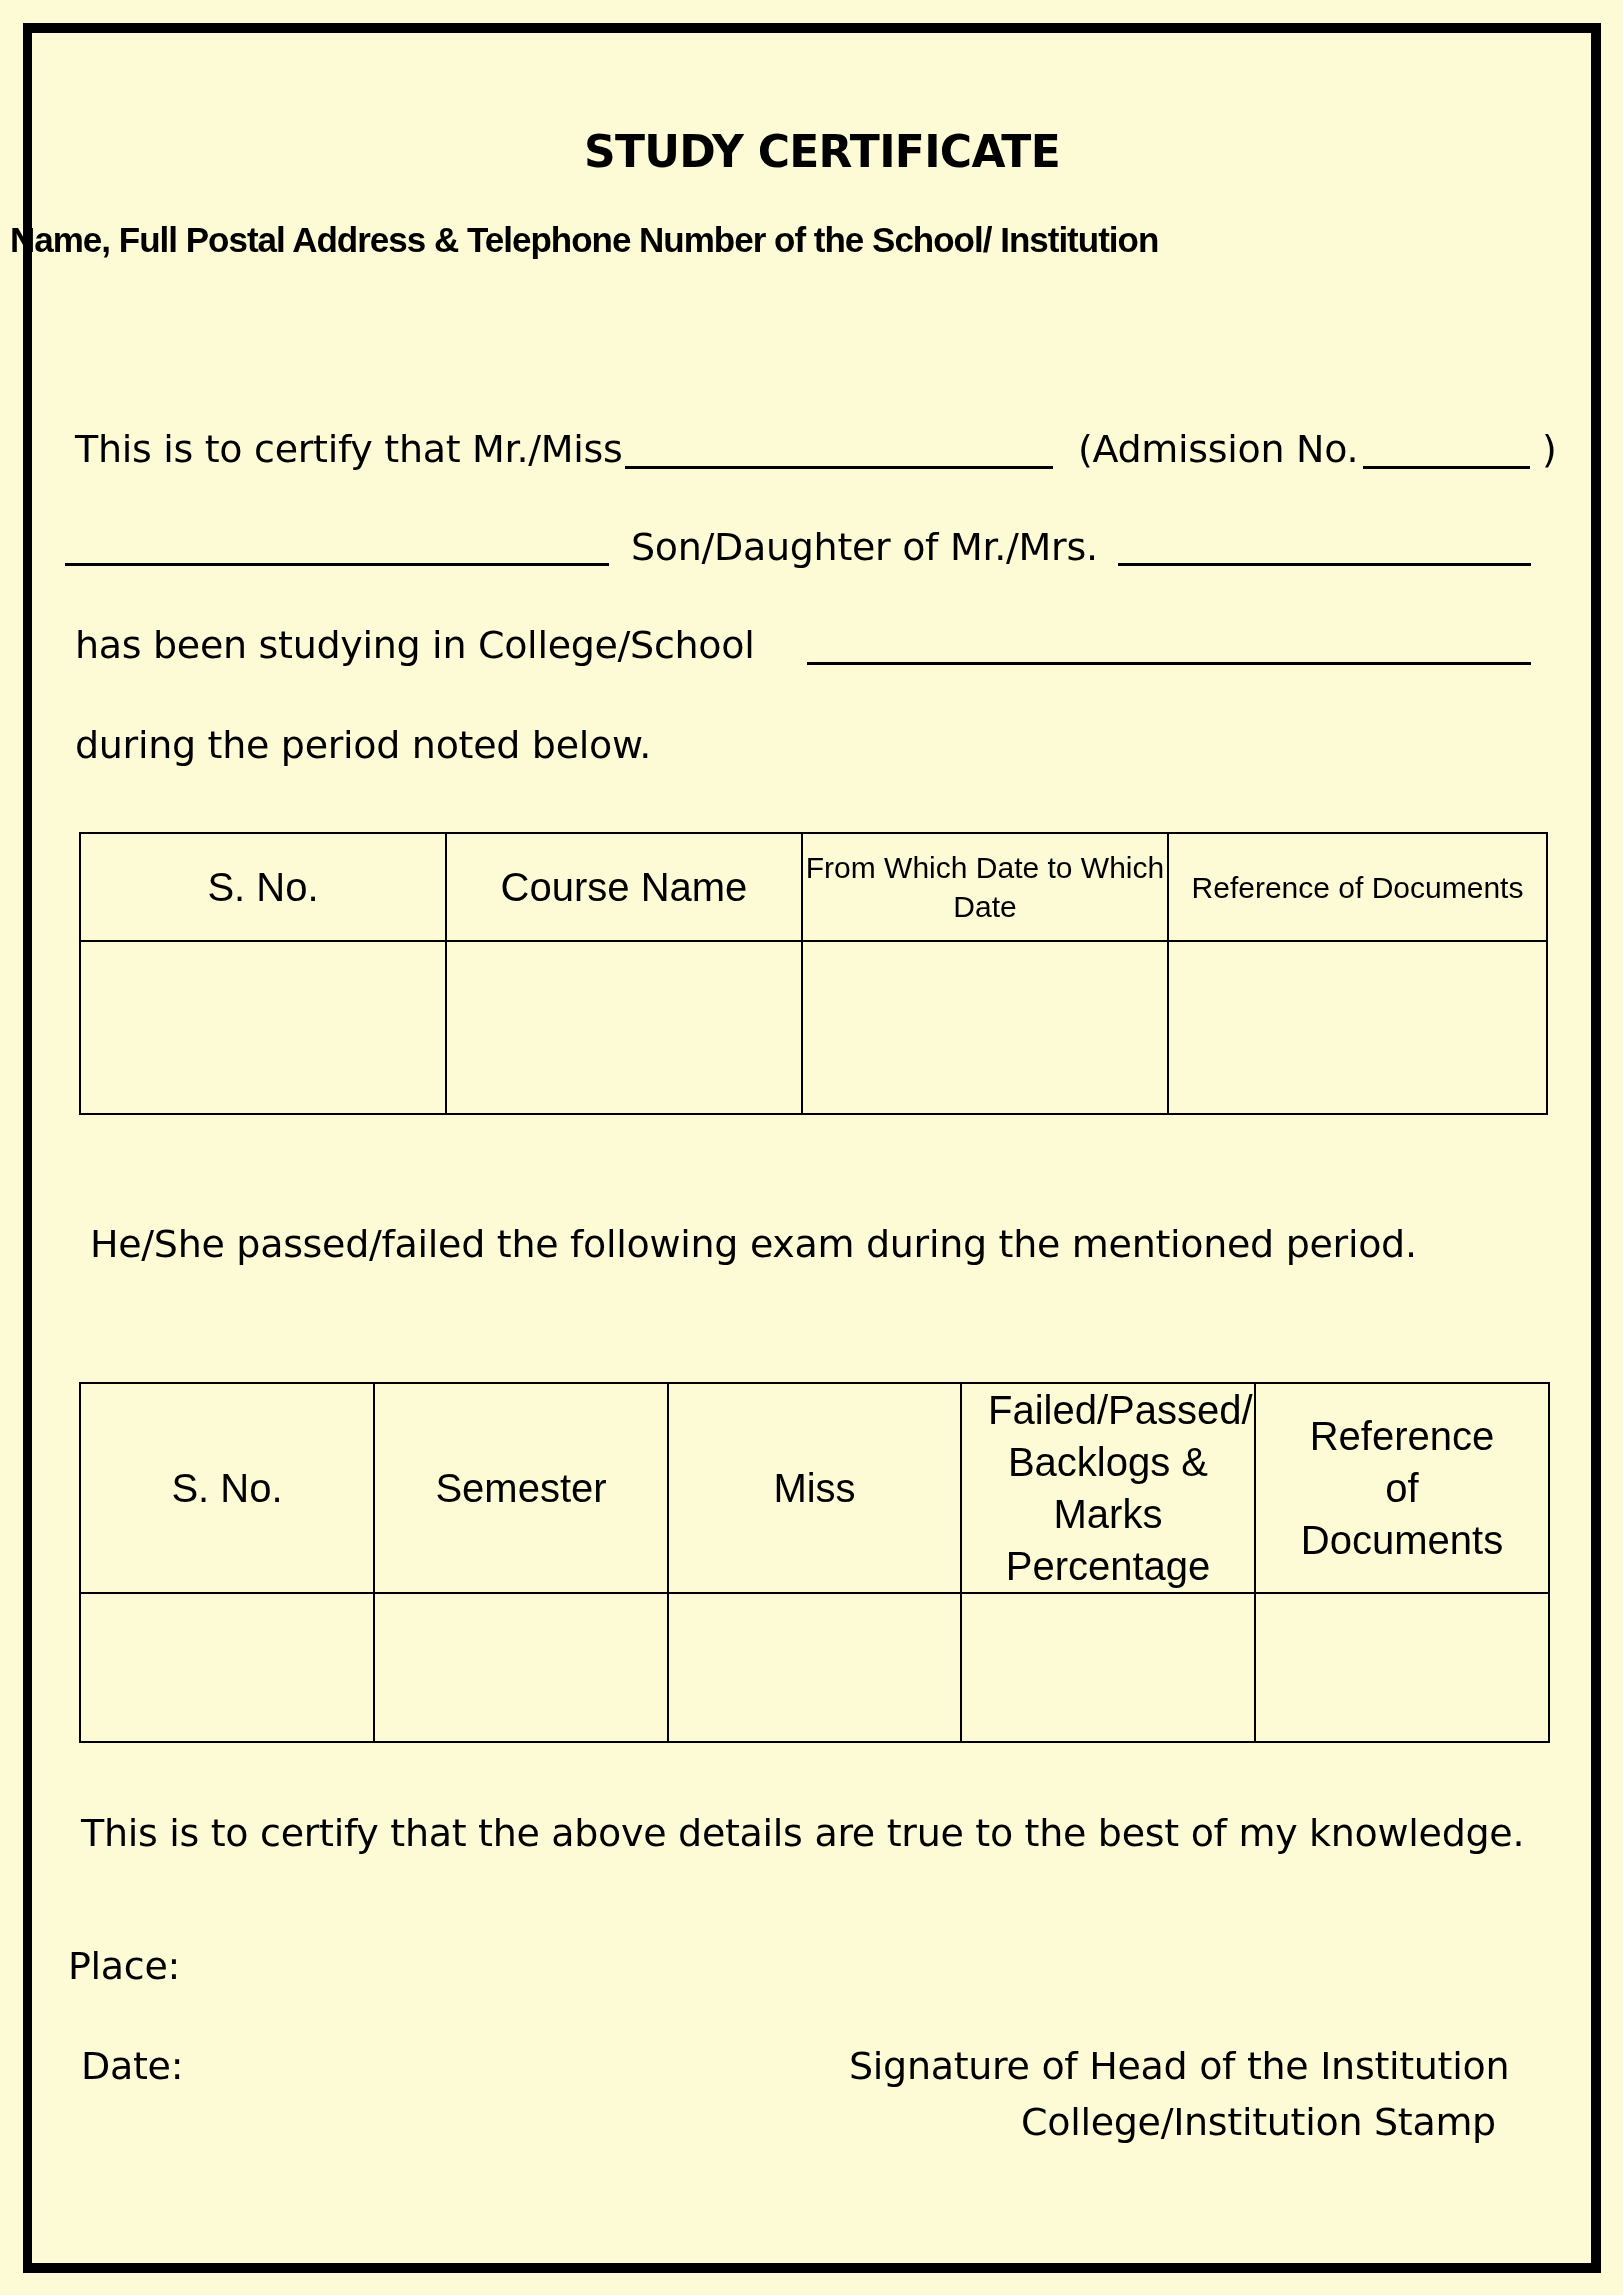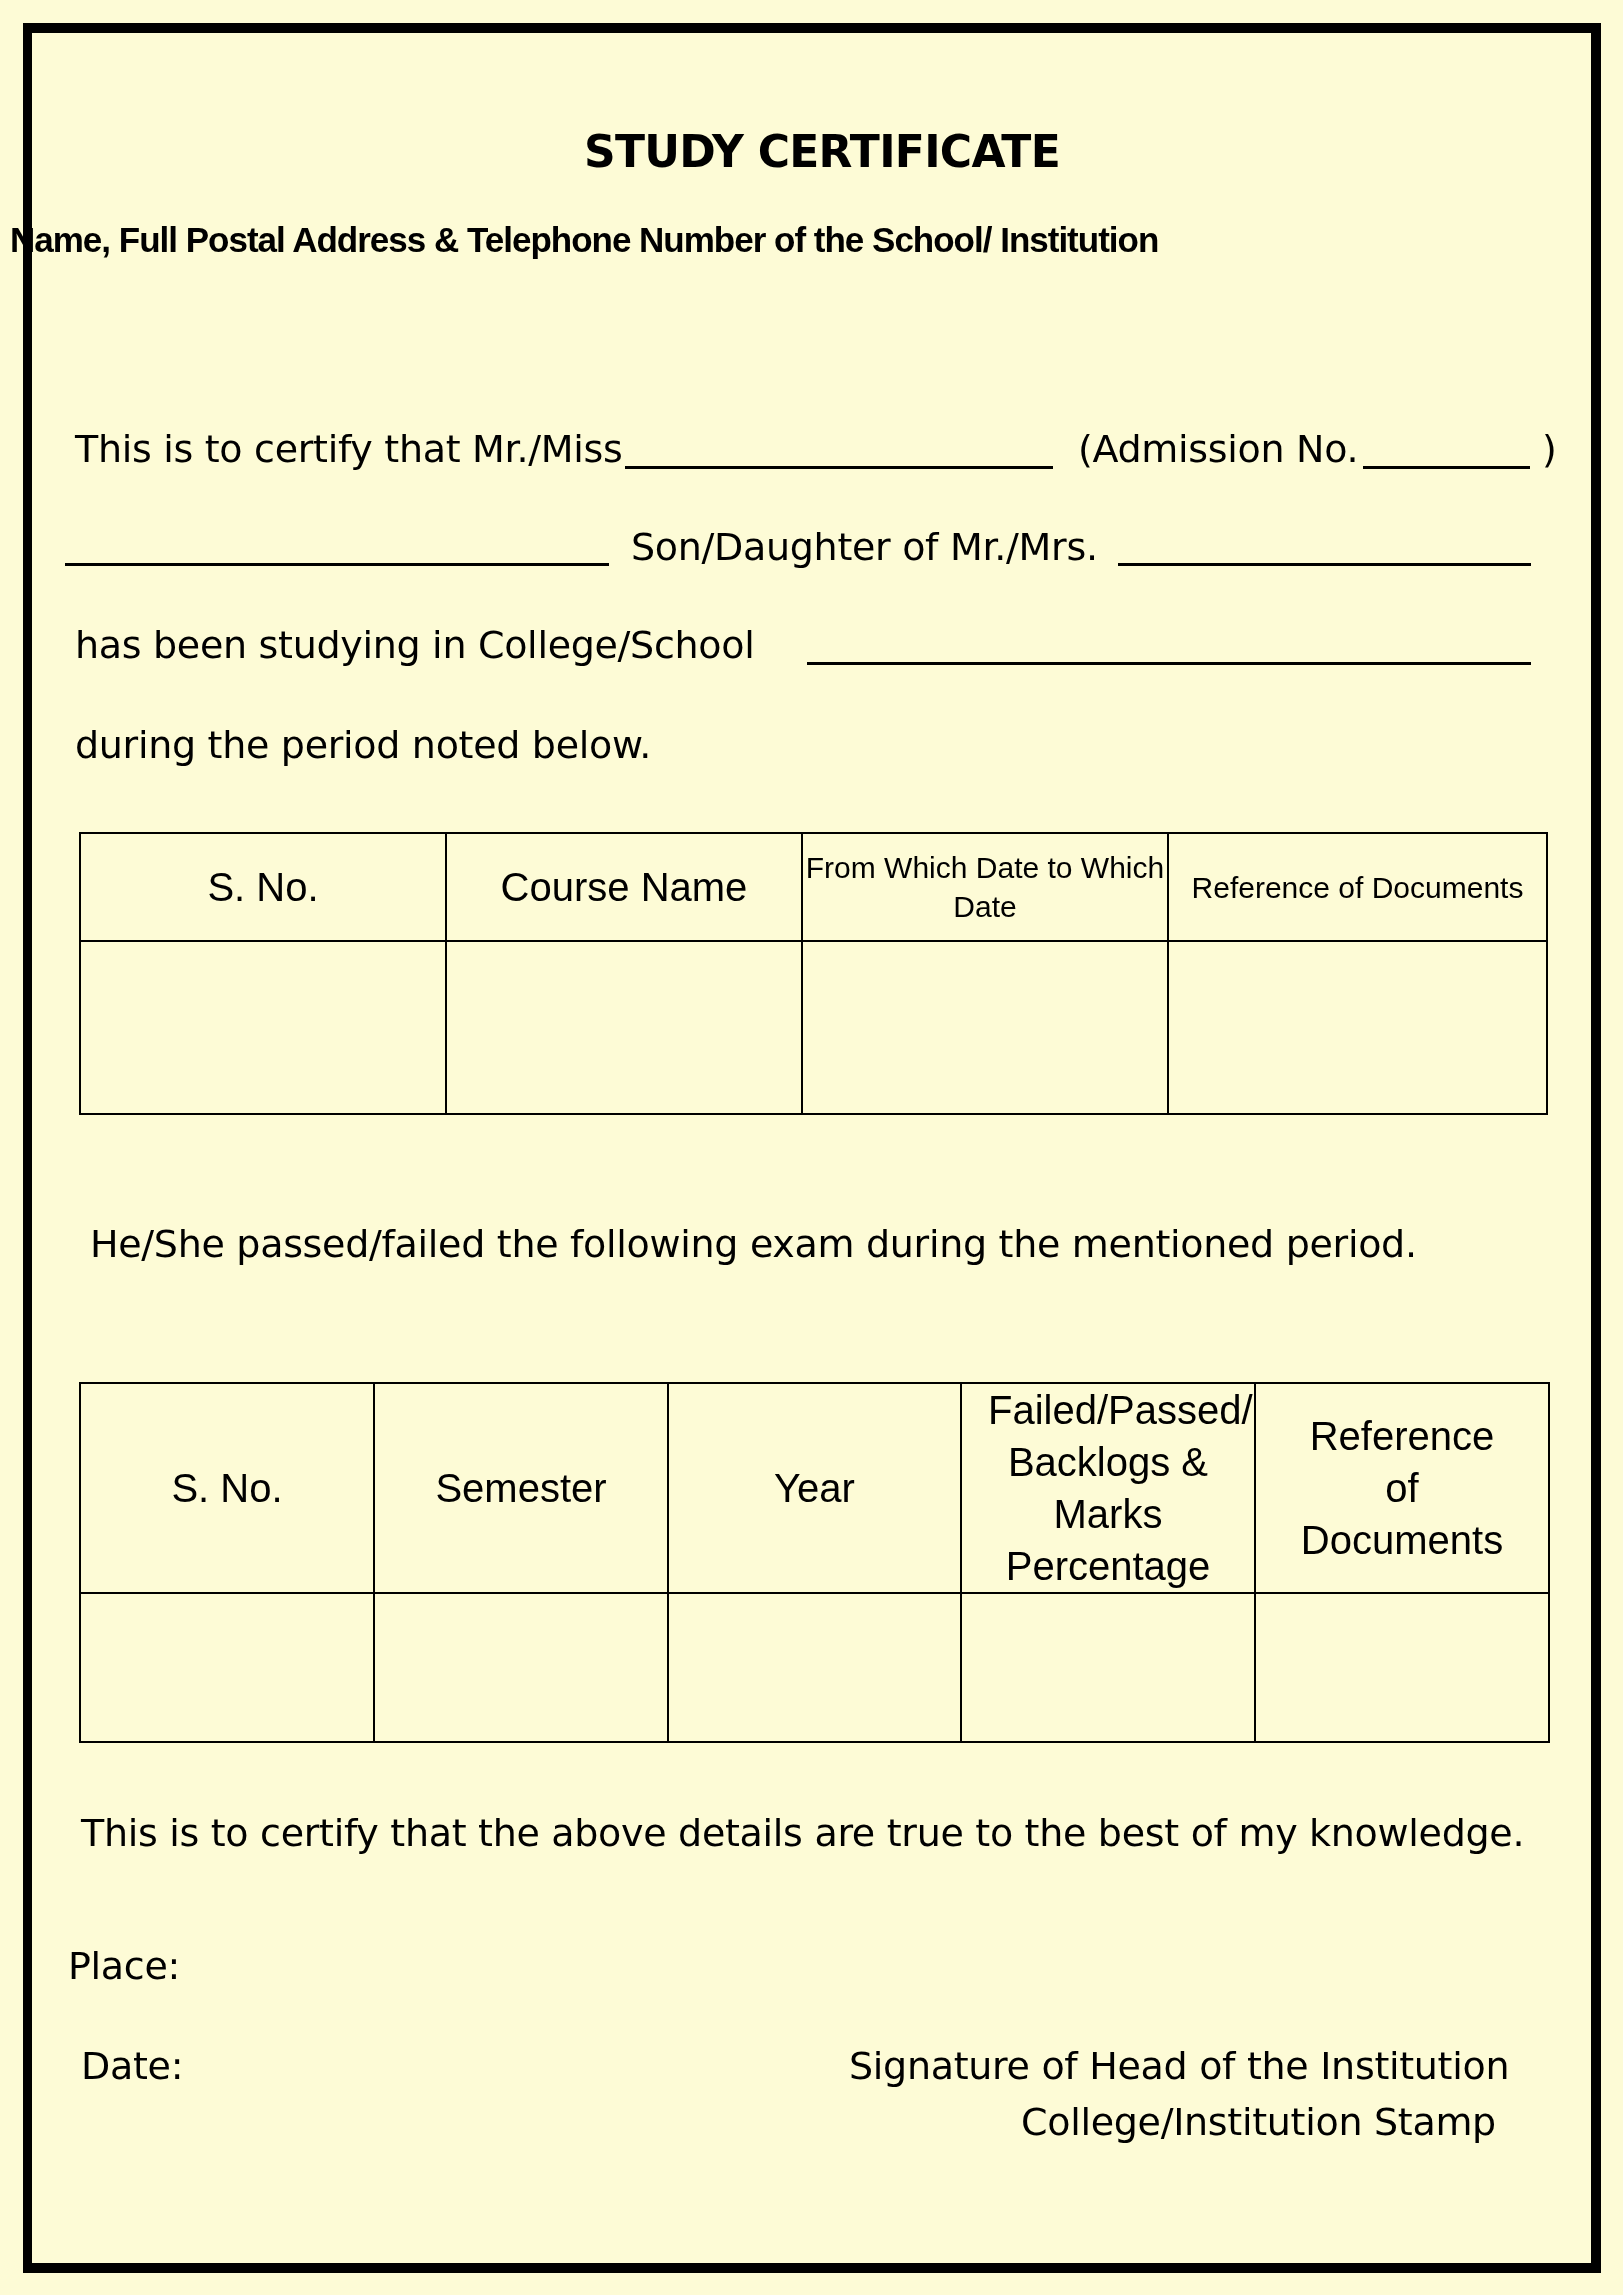--- a/index.html
+++ b/index.html
@@ -110,21 +110,21 @@
     <col style="width:294px">
       <col style="width:294px">
       <col style="width:293px">
       <col style="width:294px">
       <col style="width:294px">
   </colgroup>
   <tbody>
       <tr style="height:132px;">
     <th>S. No.</th>
     <th>Semester</th>
-    <th>Year</th>
+    <th>Miss</th>
     <th style="padding:0 26px;">Failed/Passed/ Backlogs &amp; Marks Percentage</th>
     <th style="padding:0 39px;">Reference of Documents</th>
   </tr>
   <tr style="height:149px;">
     <td></td>
     <td></td>
     <td></td>
     <td></td>
     <td></td>
   </tr>

